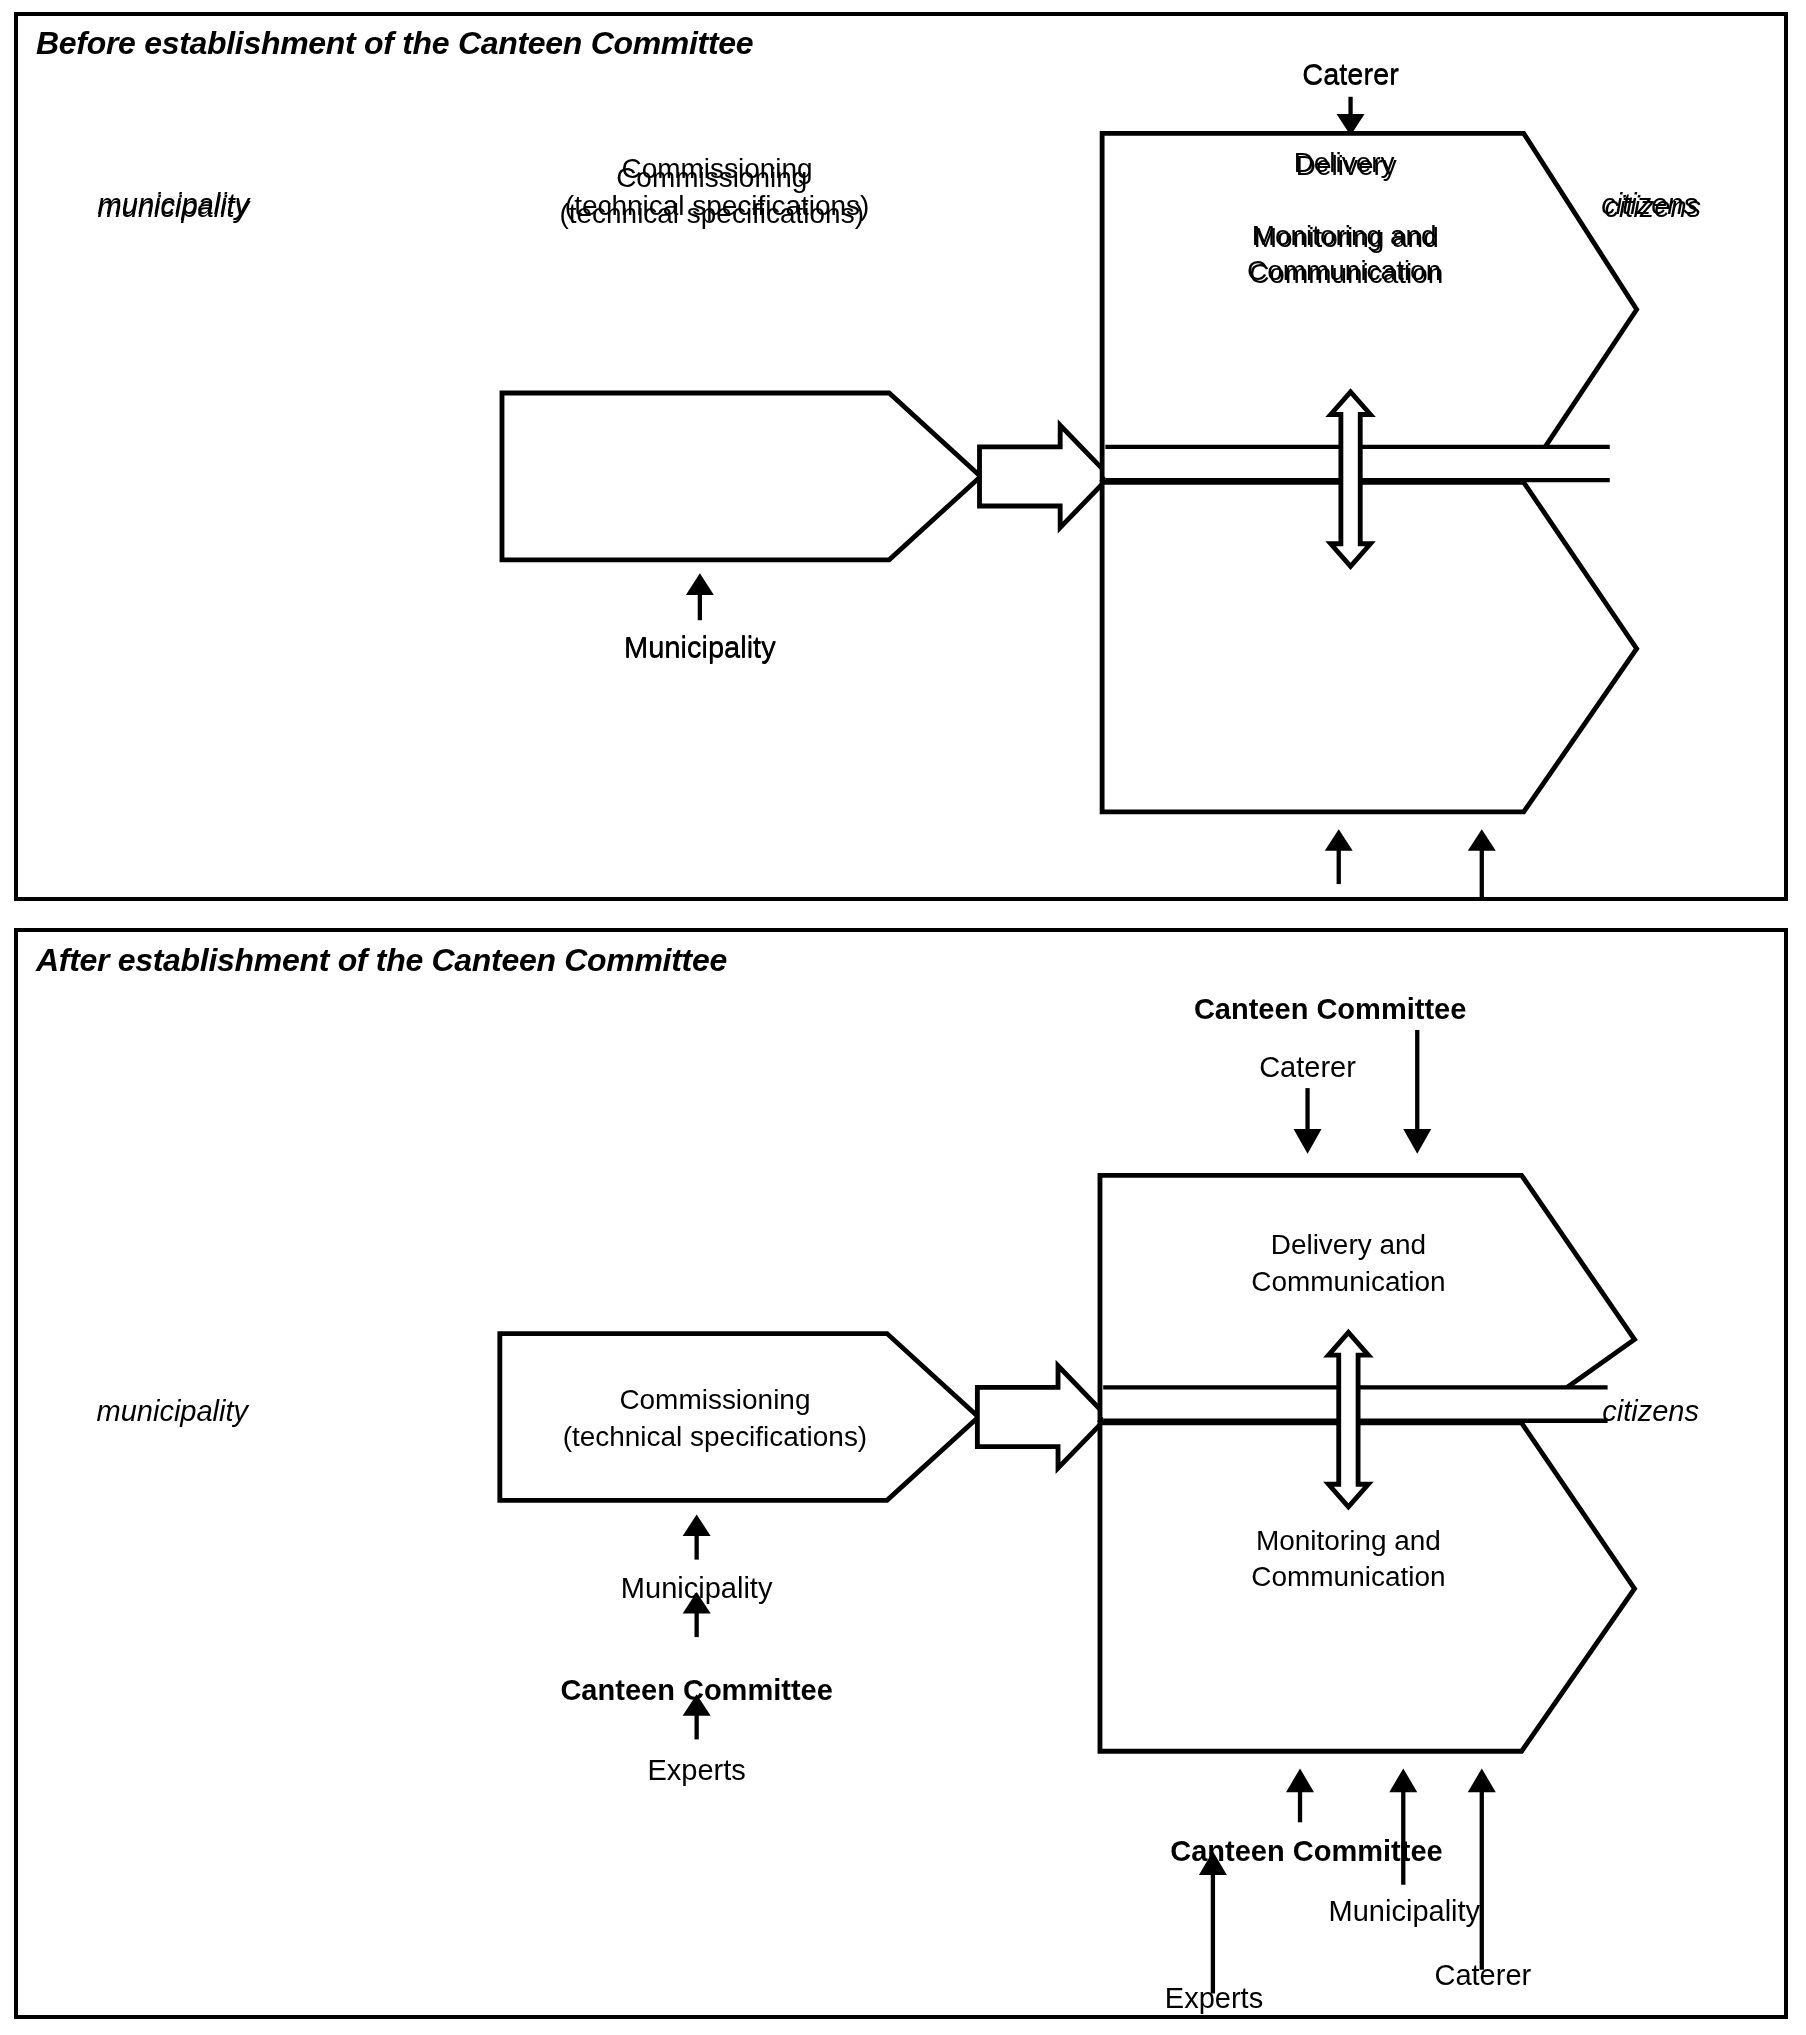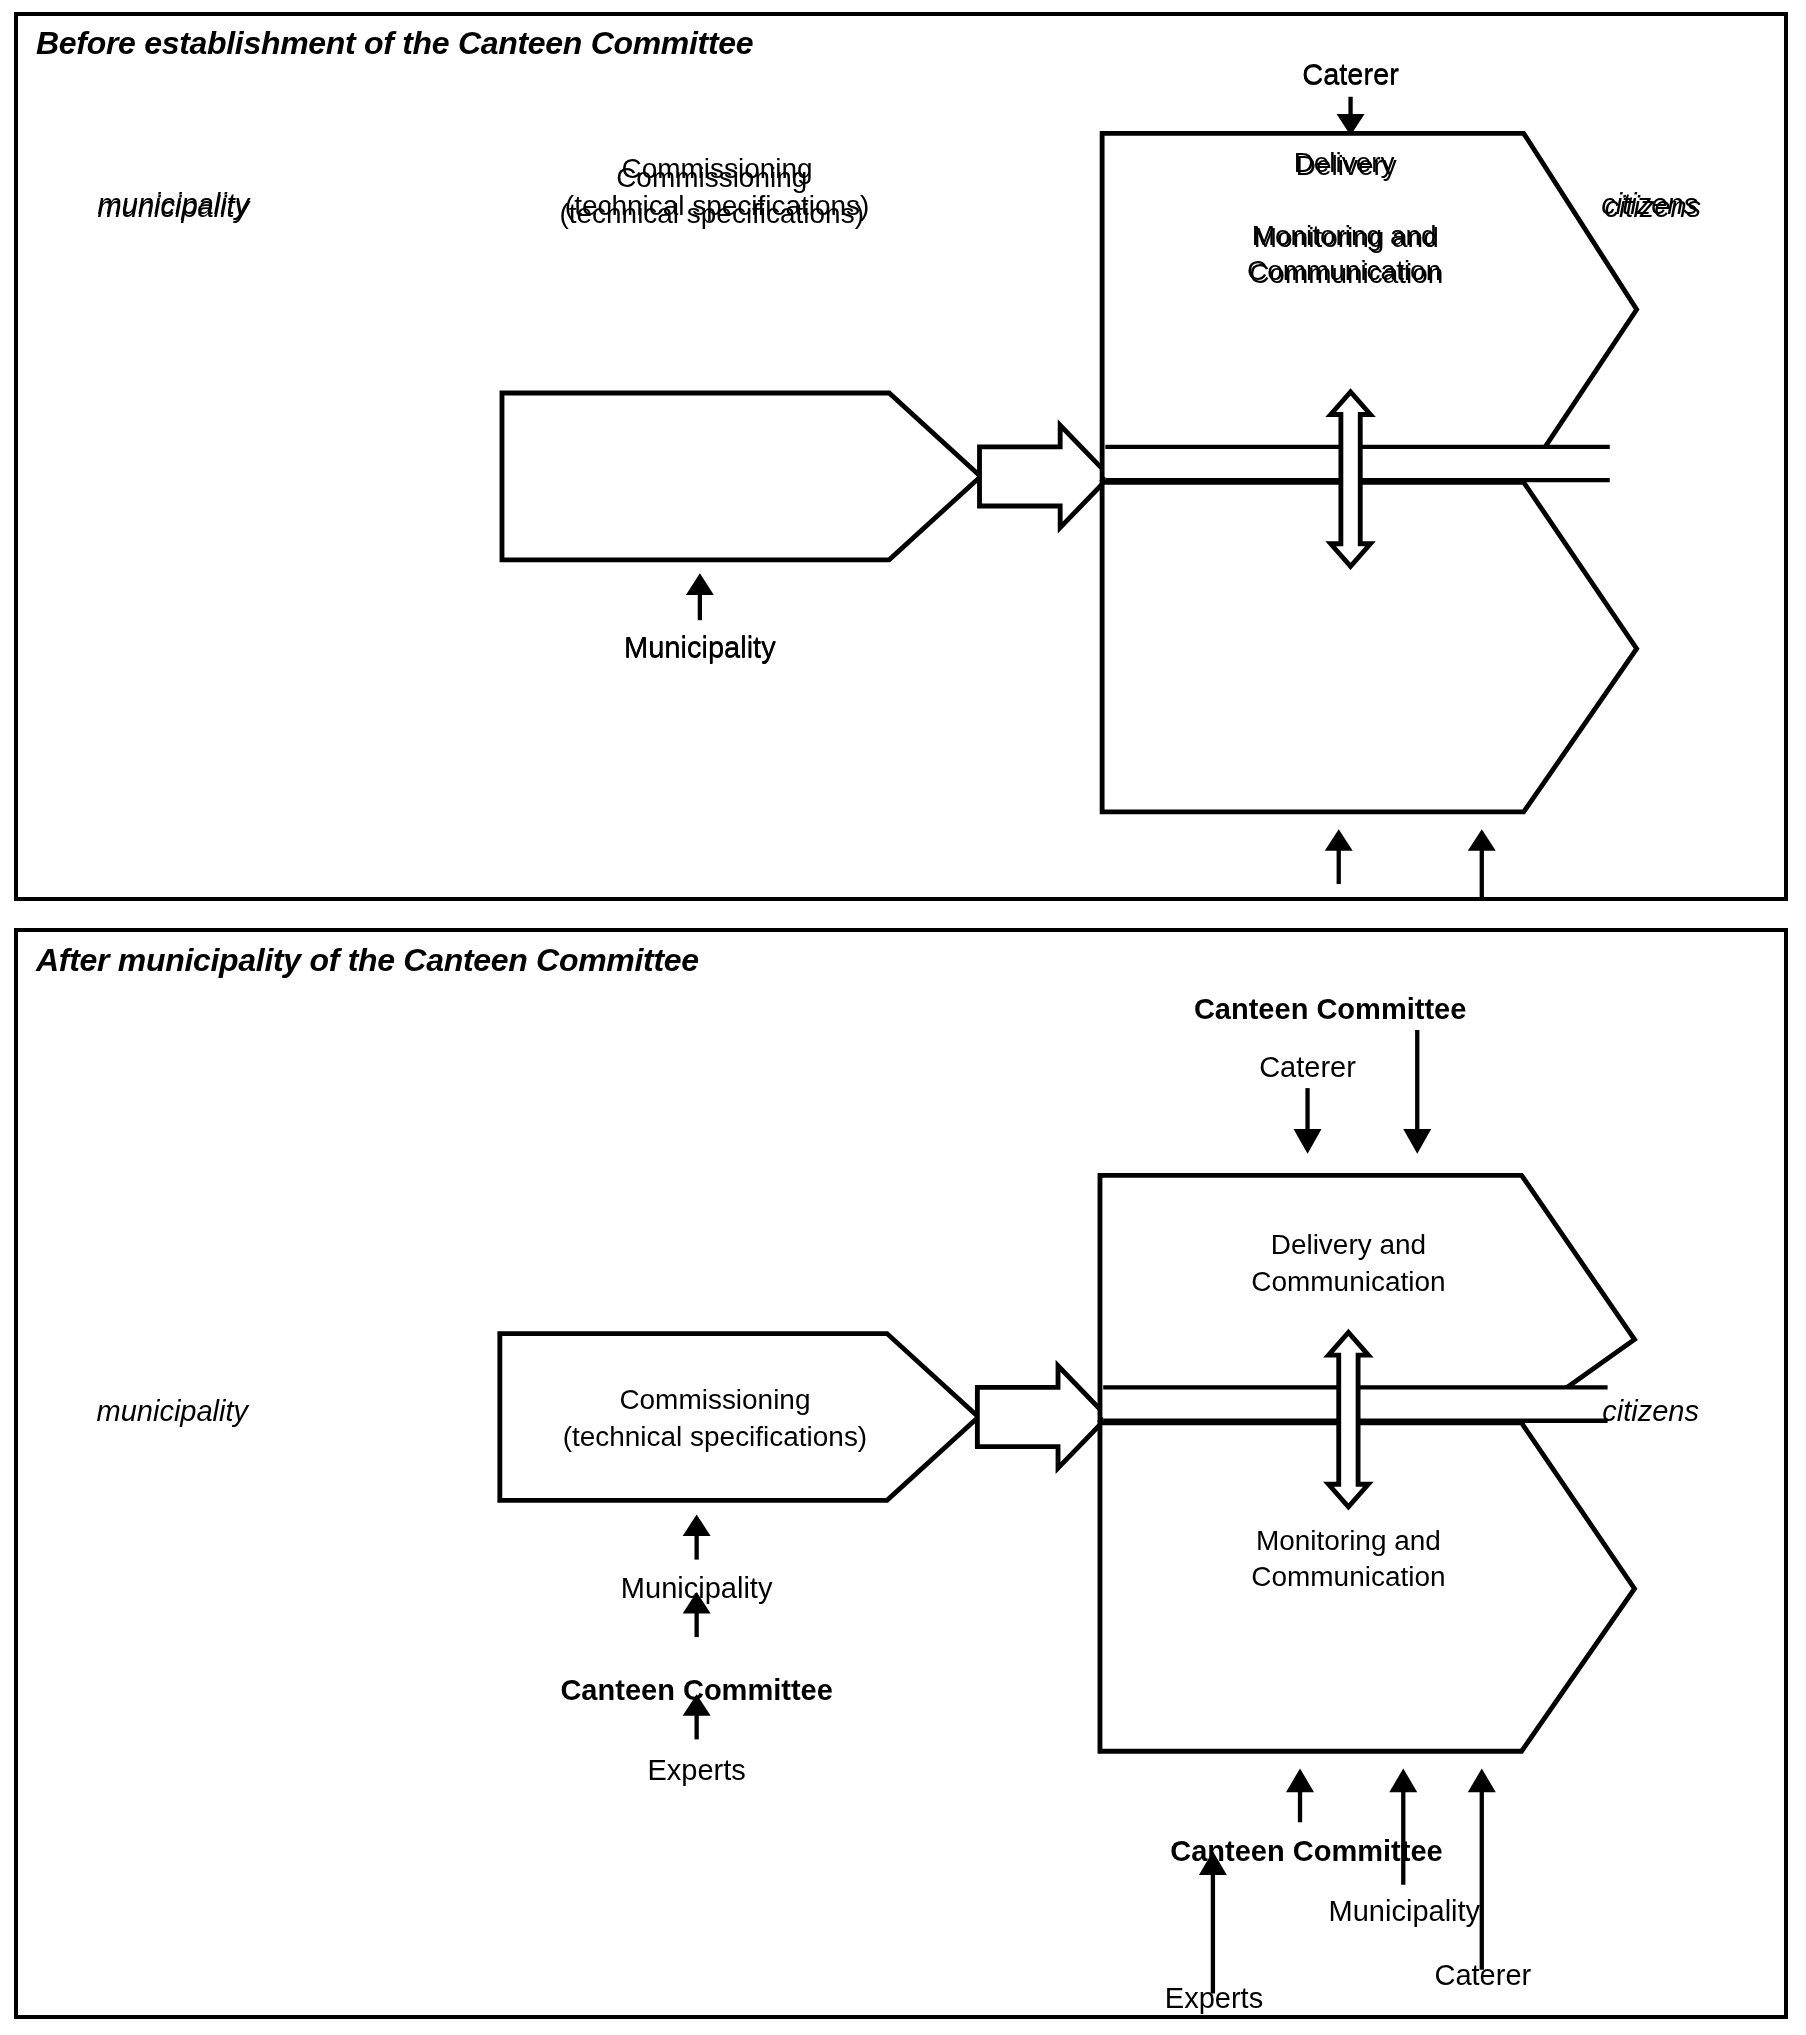--- a/index.html
+++ b/index.html
@@ -102,21 +102,21 @@
 
         <text class="lbl" x="2478" y="125" text-anchor="middle">Caterer</text>
         <text class="lbl" x="1268" y="1193" text-anchor="middle">Municipality</text>
         <text class="lbl" x="2456" y="1690" text-anchor="middle">Municipality</text>
         <text class="lbl" x="2598" y="1793" text-anchor="middle">Caterer</text>
       </svg>
     </div>
   </div>
 
   <div class="panel" id="panel-after">
-    <div class="panel-title">After municipality of the Canteen Committee</div>
+    <div class="panel-title">After establishment of the Canteen Committee</div>
 
     <div class="svgwrap">
       <svg viewBox="0 0 3284 2012" preserveAspectRatio="none">
 
         <path class="shape" d="M 896 746 L 1616 746 L 1786 901 L 1616 1056 L 896 1056 Z"></path>
 
         <path class="shape" d="M 1784 846 L 1934 846 L 1934 806 L 2026 901 L 1934 996 L 1934 956 L 1784 956 Z"></path>
 
         <path class="shape" d="M 2012 452 L 2796 452 L 3006 757 L 2796 906 L 2012 906 Z"></path>
 

